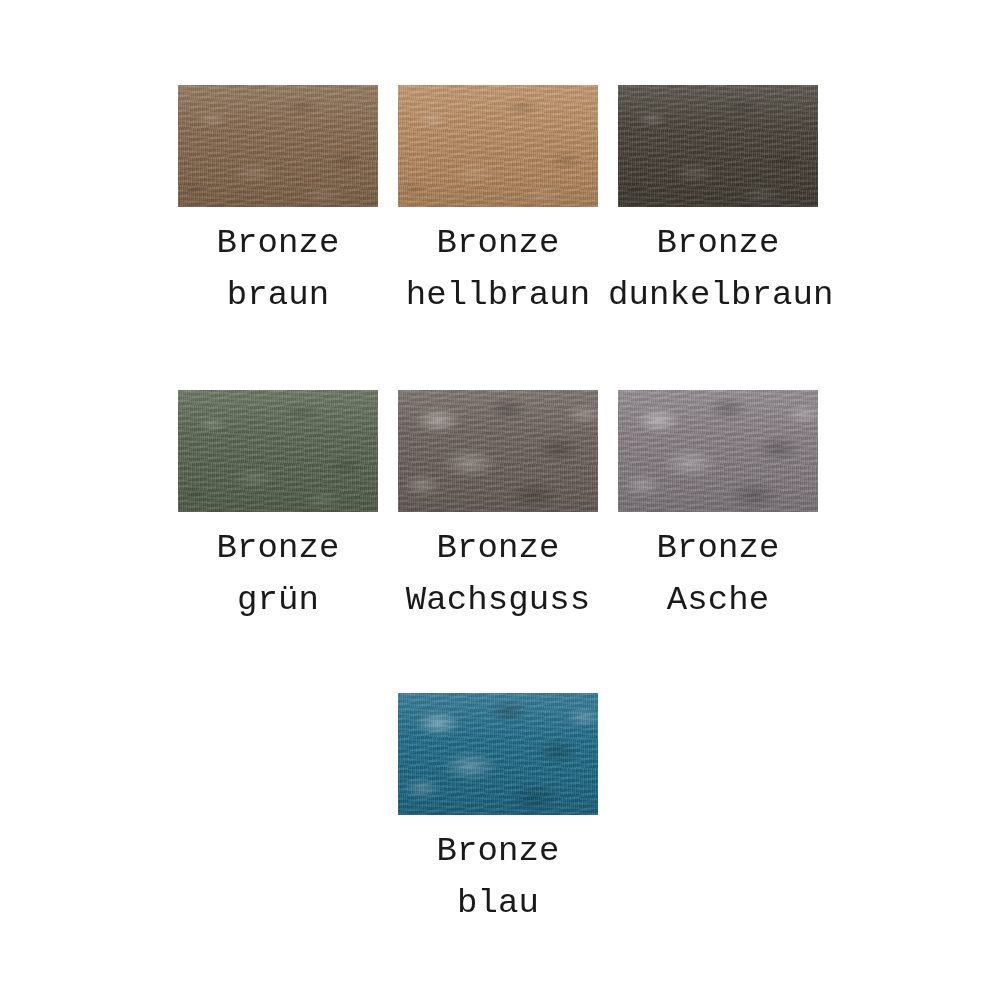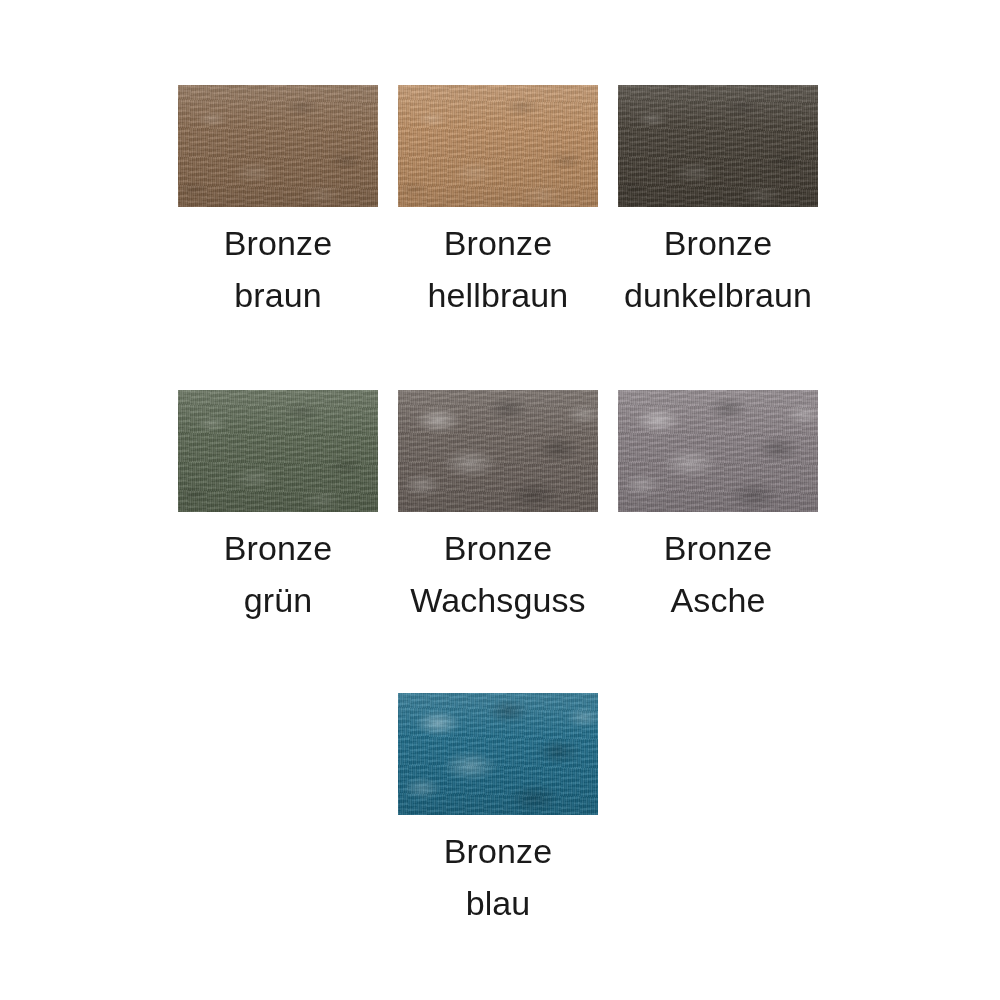--- a/index.html
+++ b/index.html
@@ -5,21 +5,21 @@
   html, body {
     margin: 0;
     padding: 0;
     background: #ffffff;
   }
   #page {
     position: relative;
     width: 1000px;
     height: 1000px;
     background: #ffffff;
-    font-family: Liberation Sans, sans-serif;
+    font-family: Liberation Mono, monospace;
     overflow: hidden;
   }
   .grid {
     position: absolute;
     left: 0;
     top: 0;
     width: 1000px;
     height: 1000px;
   }
   .swatch-cell {

